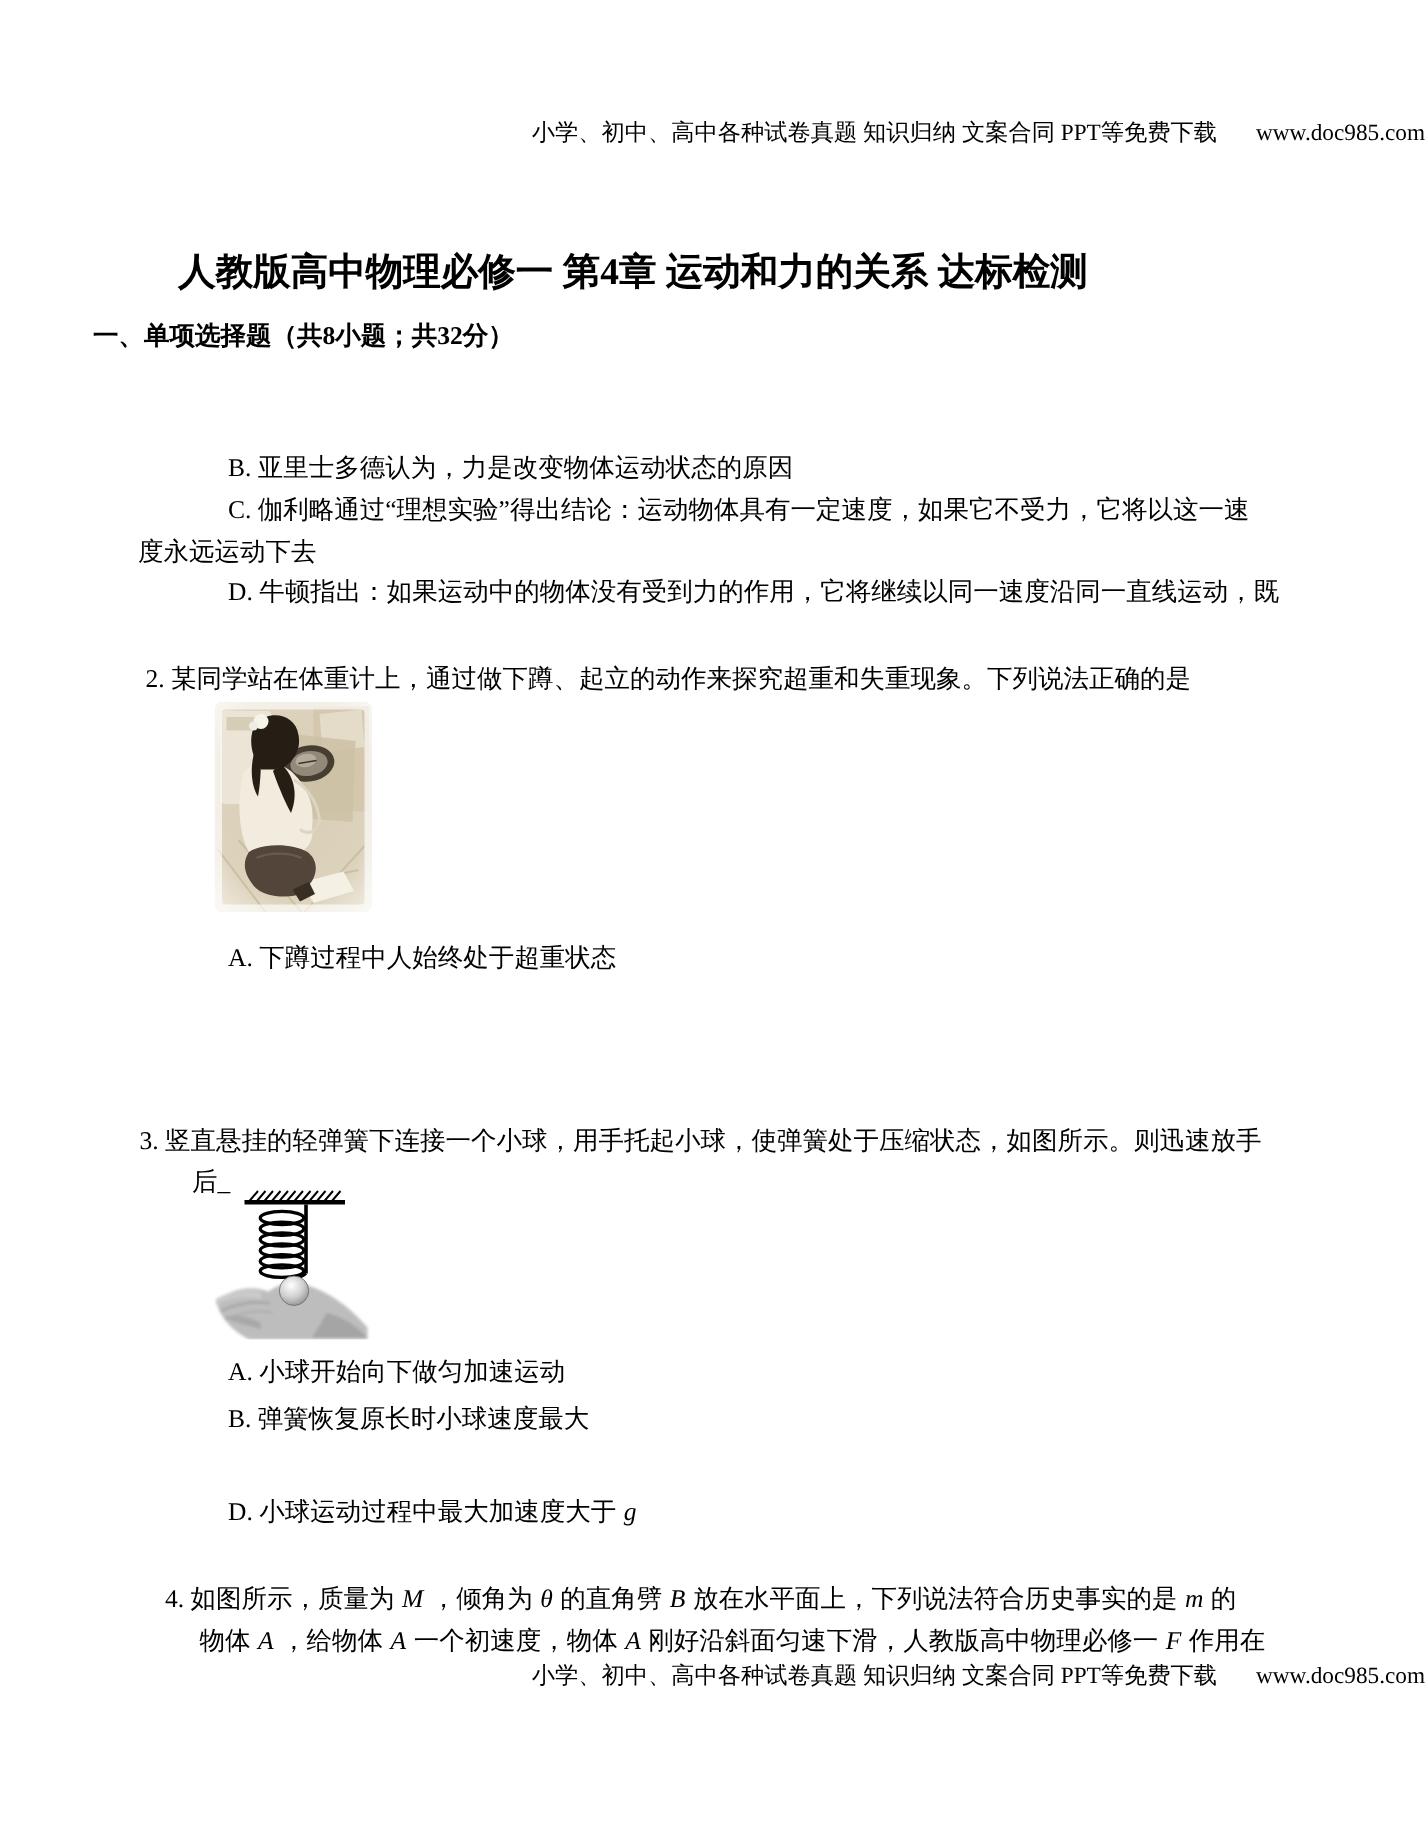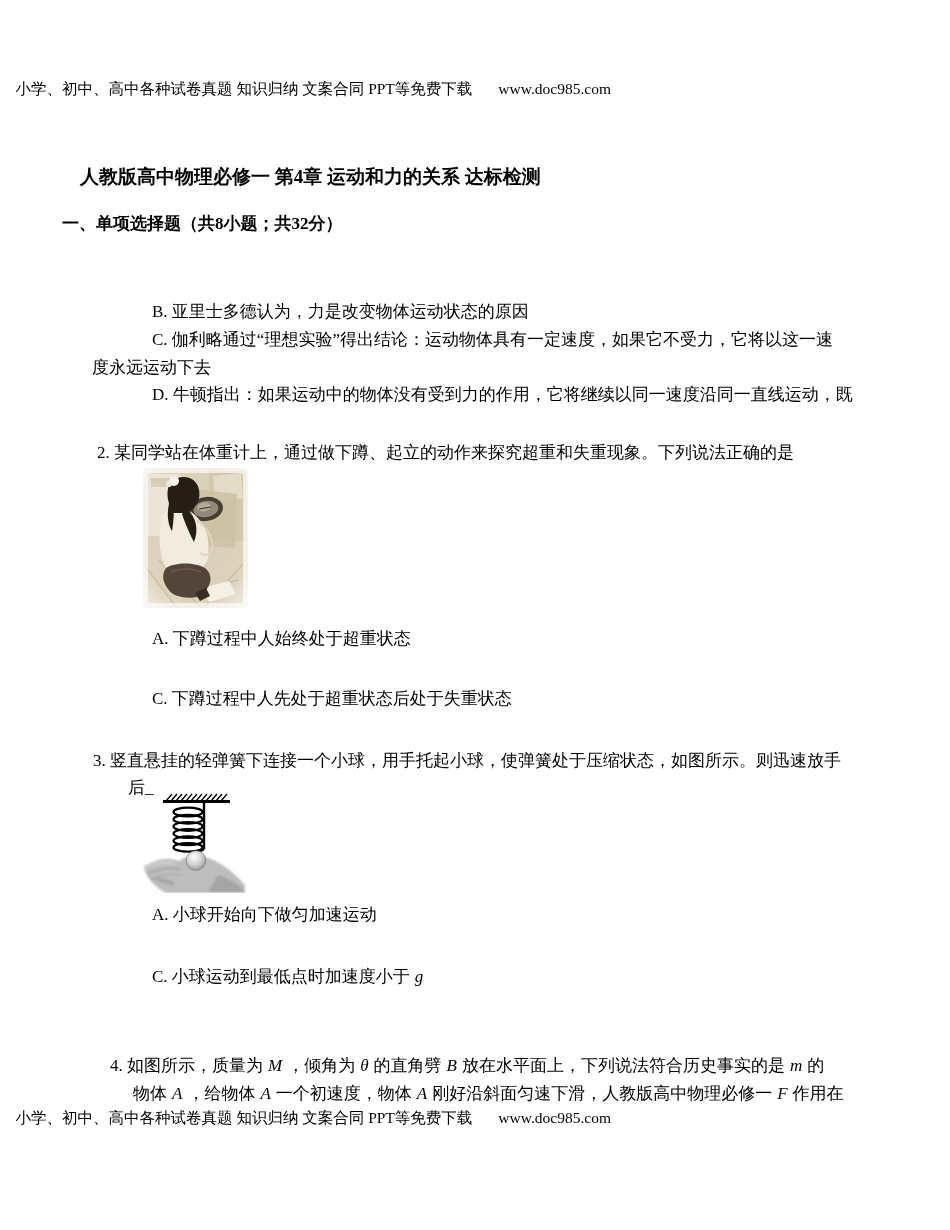--- a/index.html
+++ b/index.html
@@ -11,25 +11,25 @@
     color:#000;
     overflow:hidden;
   }
   .line {
     position:absolute;
     font-size:17px;
     line-height:22px;
     white-space:pre;
   }
   .small { font-size:15.5px; }
-  .center { left:0; width:950px; text-align:left; }
+  .center { left:0; width:950px; text-align:right; }
   .title-line {
     position:absolute; left:0; width:764px;
-    text-indent:80px;
-    font-weight:bold; font-size:19px; white-space:pre;
+    text-align:center; text-indent:80px;
+    font-weight:bold; font-size:25px; white-space:pre;
   }
   .bold { font-weight:bold;text-align:center; }
   .var {
     font-style:italic;
     margin:0 5px;
   }
   .url-gap { margin-left:26px; }
   .figure { position:absolute; }
   .photo-wrap { border-radius:5px; overflow:hidden; }
 </style>
@@ -91,21 +91,20 @@
       <path d="M23 100 C32 94, 52 94, 62 100 C70 106, 69 117, 61 124 L54 129 C44 131, 30 129, 25 121 C19 113, 19 106, 23 100 Z" fill="#53453a"></path>
       <path d="M28 104 C36 100, 50 100, 58 104" stroke="#6a5a4a" stroke-width="1.5" fill="none"></path>
 
       <path d="M52 125 L63 120 L67 128 L57 133 Z" fill="#382d22"></path>
 
       <rect x="1.5" y="1.5" width="102" height="137" rx="6" fill="none" stroke="#ffffff" stroke-width="7" opacity="0.65"></rect>
     </svg>
   </div>
 
   <div class="line" style="left:152px; top:628px">A. 下蹲过程中人始终处于超重状态</div>
-  <div class="line" style="left:152px; top:688px">C. 下蹲过程中人先处于超重状态后处于失重状态</div>
 
   <div class="line" style="left:93px; top:750px">3. 竖直悬挂的轻弹簧下连接一个小球，用手托起小球，使弹簧处于压缩状态，如图所示。则迅速放手</div>
   <div class="line" style="left:128px; top:777px">后_</div>
 
   <div class="figure" style="left:138px; top:791px; width:112px; height:102px">
     <svg width="112" height="102" viewBox="0 0 112 102" xmlns="http://www.w3.org/2000/svg">
       <defs>
         <radialGradient id="ballg" cx="40%" cy="32%" r="75%">
           <stop offset="0%" stop-color="#ffffff"></stop>
           <stop offset="55%" stop-color="#cfcfcf"></stop>
@@ -135,21 +134,22 @@
       <ellipse cx="50" cy="42.6" rx="14.5" ry="4.4" fill="none" stroke="#000" stroke-width="2.2"></ellipse>
       <ellipse cx="50" cy="49.8" rx="14.5" ry="4.4" fill="none" stroke="#000" stroke-width="2.2"></ellipse>
       <ellipse cx="50" cy="56.4" rx="14.5" ry="4.2" fill="none" stroke="#000" stroke-width="2.2"></ellipse>
       <path d="M66 58 C64 60, 61 60.5, 59 60.5" fill="none" stroke="#000" stroke-width="2"></path>
 
       <circle cx="58" cy="69.5" r="9.8" fill="url(#ballg)" stroke="#6f6f6f" stroke-width="0.6"></circle>
     </svg>
   </div>
 
   <div class="line" style="left:152px; top:904px">A. 小球开始向下做匀加速运动</div>
-  <div class="line" style="left:152px; top:966px"><span>C. 小球运动到最低点时加速度小于</span><span class="var">g</span></div>
+  <div class="line" style="left:152px; top:935px">B. 弹簧恢复原长时小球速度最大</div>
+  <div class="line" style="left:152px; top:997px"><span>D. 小球运动过程中最大加速度大于</span><span class="var">g</span></div>
 
   <div class="line" style="left:93px; top:1033px">
     <span>4. 如图所示，质量为</span><span class="var">M</span><span>，倾角为</span><span class="var">θ</span><span>的直角劈</span><span class="var">B</span><span>放在水平面上，下列说法符合历史事实的是</span><span class="var">m</span><span>的</span>
   </div>
   <div class="line" style="left:116px; top:1061px">
     <span>物体</span><span class="var">A</span><span>，给物体</span><span class="var">A</span><span>一个初速度，物体</span><span class="var">A</span><span>刚好沿斜面匀速下滑，人教版高中物理必修一</span><span class="var">F</span><span>作用在</span>
   </div>
 
   <div class="line small center" style="top:1085px">
     <span>小学、初中、高中各种试卷真题 知识归纳 文案合同 PPT等免费下载</span><span class="url-gap">www.doc985.com</span>

